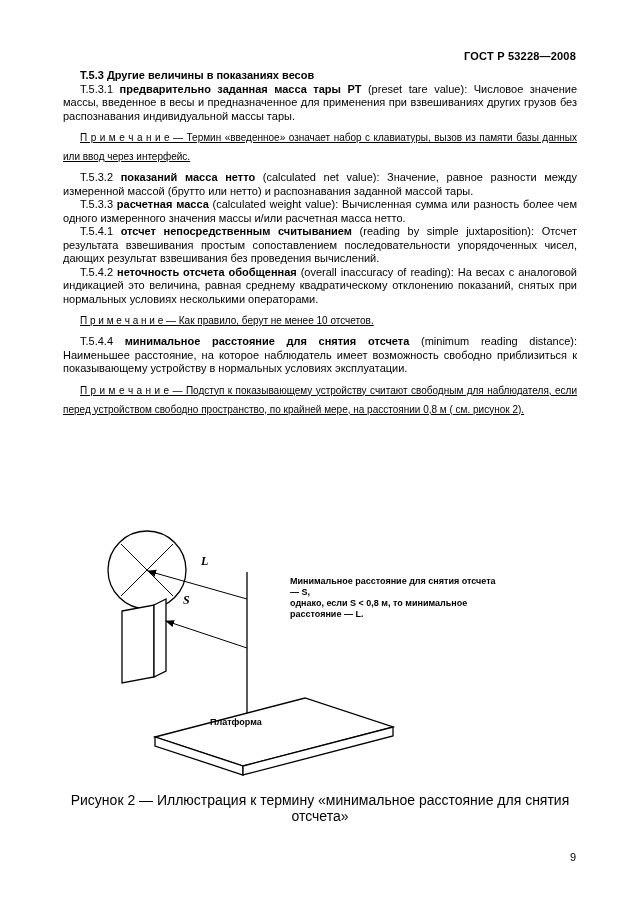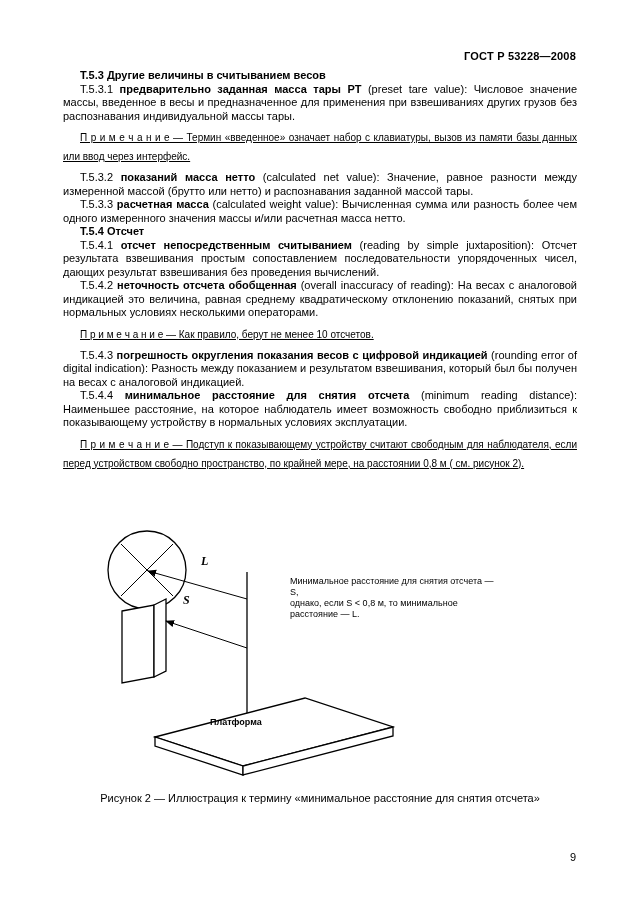--- a/index.html
+++ b/index.html
@@ -6,55 +6,53 @@
   html, body { margin: 0; padding: 0; background: #ffffff; }
   .page {
     position: relative; width: 630px; height: 913px; background: #fff;
     font-family: "Liberation Sans", sans-serif; color: #000; overflow: hidden;
   }
   .doc-header { position: absolute; top: 50px; right: 54px; font-size: 11px; font-weight: bold; letter-spacing: 0.2px; }
   .content { position: absolute; top: 69px; left: 63px; width: 514px; font-size: 11px; line-height: 13.5px; text-align: justify; }
   .content p { margin: 0; text-indent: 17px; }
   .content p.note { font-size: 10px; line-height: 19px; margin: 5px 0 5px 0; text-decoration: underline; }
   .figure-svg { position: absolute; left: 60px; top: 525px; }
-  .annotation { position: absolute; left: 290px; top: 576px; width: 210px; font-size: 9px; font-weight: normal; line-height: 11px; text-align: left; }
-  .caption { position: absolute; left: 63px; top: 792px; width: 514px; text-align: center; font-size: 11px; }
+  .annotation { position: absolute; left: 290px; top: 576px; width: 210px; font-size: 9px; font-weight: bold; line-height: 11px; text-align: left; }
+  .caption { position: absolute; left: 63px; top: 792px; width: 514px; text-align: center; font-size: 14px; }
   .page-number { position: absolute; top: 851px; right: 54px; font-size: 11px; }
   .lbl { font-style: italic; font-weight: bold; font-size: 12px; font-family: "Liberation Serif", serif; }
   .plbl { font-size: 9px; font-weight: bold; font-family: "Liberation Sans", sans-serif; }
   svg line, svg circle, svg polygon { vector-effect: non-scaling-stroke; }
 </style>
 </head>
 <body>
 
 <div class="page">
 
   <div class="doc-header">ГОСТ Р 53228—2008</div>
 
   <div class="content">
 
-    <p><b>Т.5.3 Другие величины в считыванием весов</b></p>
+    <p><b>Т.5.3 Другие величины в показаниях весов</b></p>
 
     <p><span>Т.5.3.1 </span><b>предварительно заданная масса тары РТ</b><span> (preset tare value): Числовое значение массы, введенное в весы и предназначенное для применения при взвешиваниях других грузов без распознавания индивидуальной массы тары.</span></p>
 
     <p class="note">П р и м е ч а н и е — Термин «введенное» означает набор с клавиатуры, вызов из памяти базы данных или ввод через интерфейс.</p>
 
     <p><span>Т.5.3.2 </span><b>показаний масса нетто</b><span> (calculated net value): Значение, равное разности между измеренной массой (брутто или нетто) и распознавания заданной массой тары.</span></p>
 
     <p><span>Т.5.3.3 </span><b>расчетная масса </b><span> (calculated weight value): Вычисленная сумма или разность более чем одного измеренного значения массы и/или расчетная масса нетто.</span></p>
 
-    <p><b>Т.5.4 Отсчет</b></p>
 
     <p><span>Т.5.4.1 </span><b>отсчет непосредственным считыванием</b><span> (reading by simple juxtaposition): Отсчет результата взвешивания простым сопоставлением последовательности упорядоченных чисел, дающих результат взвешивания без проведения вычислений.</span></p>
 
     <p><span>Т.5.4.2 </span><b>неточность отсчета обобщенная</b><span> (overall inaccuracy of reading): На весах с аналоговой индикацией это величина, равная среднему квадратическому отклонению показаний, снятых при нормальных условиях несколькими операторами.</span></p>
 
     <p class="note">П р и м е ч а н и е — Как правило, берут не менее 10 отсчетов.</p>
 
-    <p><span>Т.5.4.3 </span><b>погрешность округления показания весов с цифровой индикацией</b><span> (rounding error of digital indication): Разность между показанием и результатом взвешивания, который был бы получен на весах с аналоговой индикацией.</span></p>
 
     <p><span>Т.5.4.4 </span><b>минимальное расстояние для снятия отсчета</b><span> (minimum reading distance): Наименьшее расстояние, на которое наблюдатель имеет возможность свободно приблизиться к показывающему устройству в нормальных условиях эксплуатации.</span></p>
 
     <p class="note">П р и м е ч а н и е — Подступ к показывающему устройству считают свободным для наблюдателя, если перед устройством свободно пространство, по крайней мере, на расстоянии 0,8 м ( см. рисунок 2).</p>
   </div>
 
   <svg class="figure-svg" width="470" height="260" viewBox="0 0 470 260">
     <defs>
       <marker id="arr" viewBox="0 0 10 10" refX="9" refY="5" markerWidth="9" markerHeight="9" orient="auto-start-reverse">
         <path d="M0,1 L10,5 L0,9 z" fill="#000"></path>

